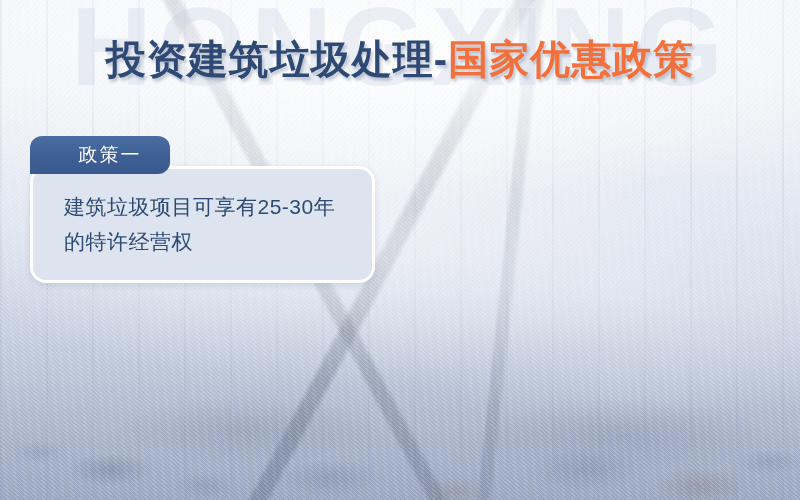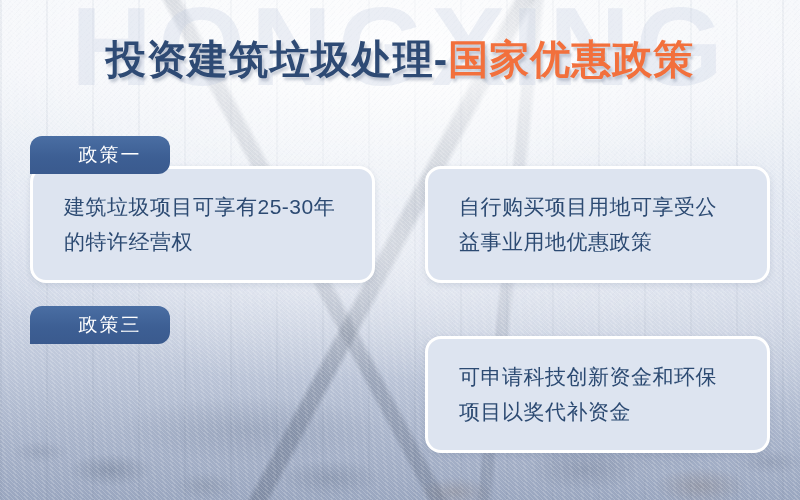--- a/index.html
+++ b/index.html
@@ -187,28 +187,21 @@
   </div>
 
   <div class="card" id="card-1">
     <div class="card-body">
       <div class="card-text">建筑垃圾项目可享有25-30年的特许经营权</div>
     </div>
     <div class="card-tab">政策一</div>
   </div>
 
   <div class="card" id="card-2">
-    <div class="card-body">
-      <div class="card-text">自行购买项目用地可享受公益事业用地优惠政策</div>
-    </div>
   </div>
 
   <div class="card" id="card-3">
-    <div class="card-tab">政策三</div>
   </div>
 
   <div class="card" id="card-4">
-    <div class="card-body">
-      <div class="card-text">可申请科技创新资金和环保项目以奖代补资金</div>
-    </div>
   </div>
 
 </div>
 
 </body></html>

